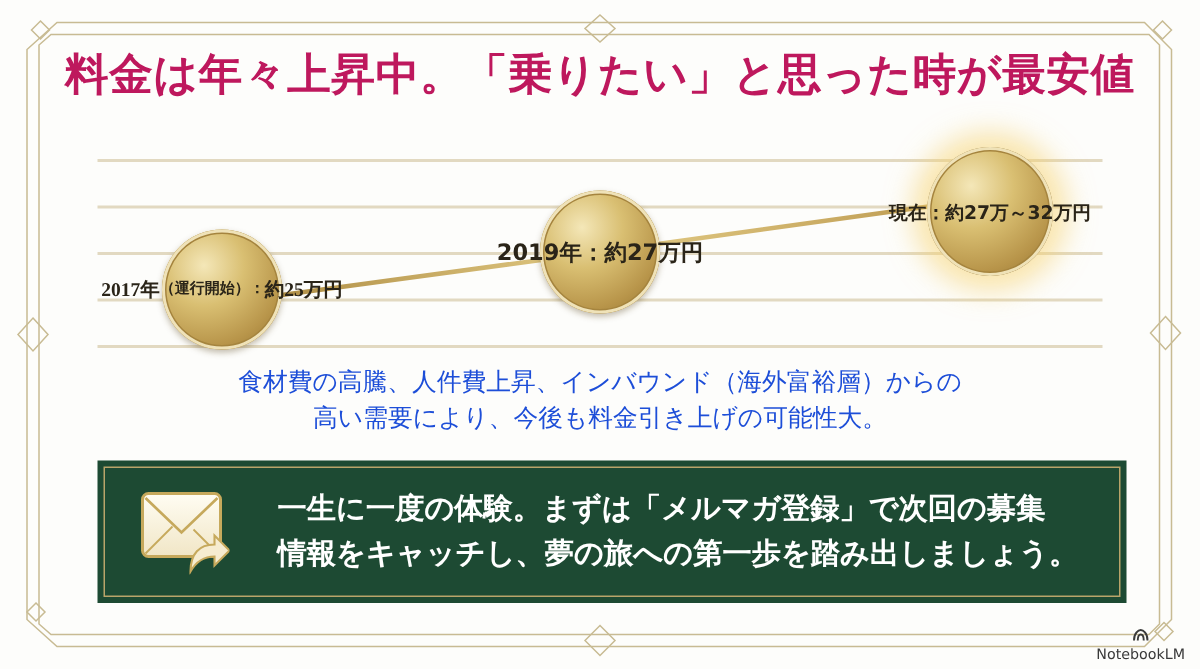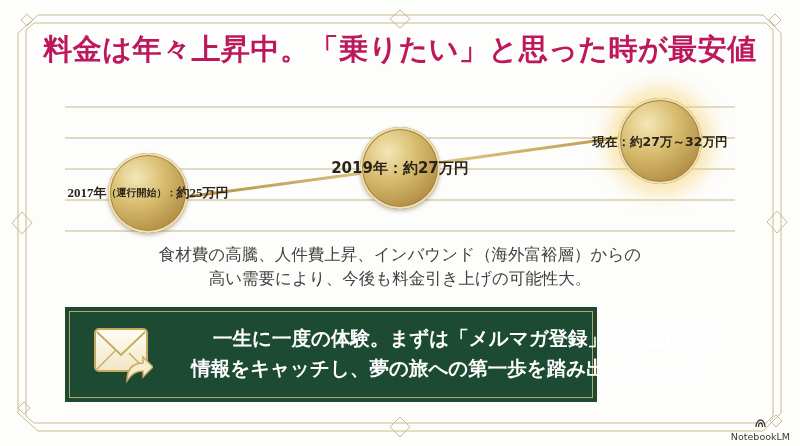--- a/index.html
+++ b/index.html
@@ -31,26 +31,26 @@
   .b2017 { left: 108px; top: 153px; width: 80px; height: 80px; font-family: Liberation Serif, serif; }
   .b2017 .l1 { font-size: 13px; }
   .b2017 .l2 { font-size: 10px; }
   .b2017 .l3 { font-size: 13px; }
   .b2019 { left: 360px; top: 127px; width: 80px; height: 82px; }
   .b2019 .l { font-size: 15px; }
   .bnow { left: 618px; top: 98px; width: 84px; height: 86px; }
   .bnow .l { font-size: 12.5px; }
   .body-text {
     position: absolute; left: 0; top: 243px; width: 800px; text-align: center;
-    font-size: 16.5px; color: #404040; line-height: 24px;
+    font-size: 16.5px; color: #1d4ed8; line-height: 24px;
   }
   .body-text span { display: block; }
   .cta {
-    position: absolute; left: 65px; top: 307px; width: 532px; height: 95px;
-    background: #1d4a33; box-sizing: border-box; text-align: right;
+    position: absolute; left: 65px; top: 307px; width: 686px; height: 95px;
+    background: #1d4a33; box-sizing: border-box;
   }
   .cta-inner {
     position: absolute; left: 4px; top: 4px; right: 4px; bottom: 4px;
     border: 1px solid #b9a46a;
   }
   .cta-icon { position: absolute; left: 28px; top: 16px; width: 60px; height: 60px; }
   .cta-text {
     position: absolute; left: 120px; top: 17px; width: 540px;
     color: #ffffff; font-size: 19.5px; font-weight: bold; line-height: 30px;
     white-space: nowrap;

